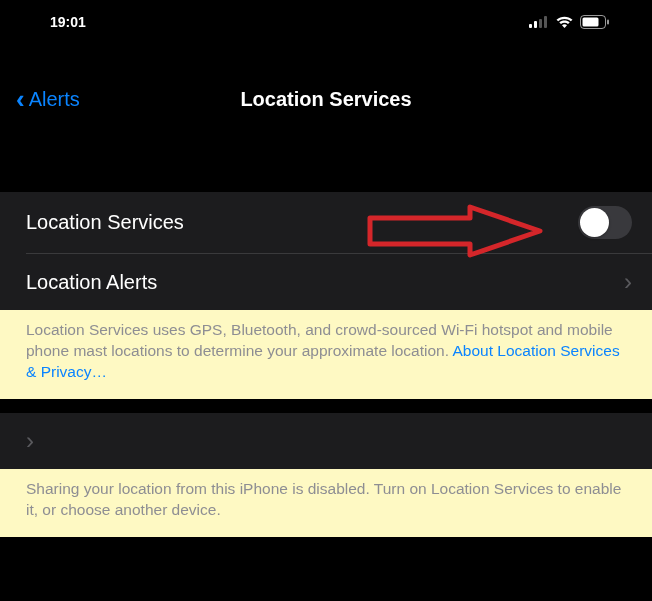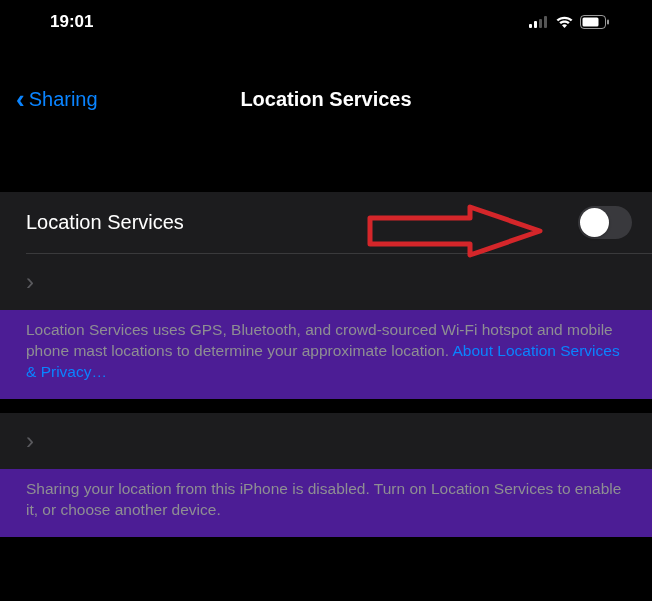--- a/index.html
+++ b/index.html
@@ -17,21 +17,21 @@
       overflow: hidden;
     }
     .status-bar {
       height: 44px;
       display: flex;
       justify-content: space-between;
       align-items: center;
       padding: 0 42px 0 50px;
     }
     .status-time {
-      font-size: 17px;
+      font-size: 14px;
       font-weight: 600;
     }
     .status-icons {
       display: flex;
       align-items: center;
       gap: 6px;
     }
     .nav-bar {
       height: 50px;
       display: flex;
@@ -105,21 +105,21 @@
     .chevron-right {
       color: #5a5a5e;
       font-size: 24px;
       font-weight: 400;
     }
     .footer-text {
       padding: 10px 26px 16px 26px;
       font-size: 15.5px;
       line-height: 1.35;
       color: #8e8e93;
-      background: #4c1d95;
+      background: #fef9c3;
     }
     .footer-link {
       color: #0a84ff;
     }
     .arrow-annotation {
       position: absolute;
       left: 362px;
       top: 204px;
       pointer-events: none;
     }
@@ -145,36 +145,37 @@
       <rect x="0.5" y="0.5" width="25" height="13" rx="3.5" fill="none" stroke="#fff" stroke-opacity="0.6" stroke-width="1"></rect>
       <rect x="2.5" y="2.5" width="16" height="9" rx="1.5" fill="#fff"></rect>
       <rect x="27" y="4.5" width="2" height="5" rx="1" fill="#fff" fill-opacity="0.6"></rect>
     </svg>
   </div>
 </div>
 
 <div class="nav-bar">
   <div class="back-button">
     <span class="back-chevron">‹</span>
-    <span>Sharing</span>
+    <span>Alerts</span>
   </div>
   <div class="nav-title">Location Services</div>
 </div>
 
 <div class="spacer"></div>
 
 <div class="cell-group" style="position:relative;">
   <div class="cell">
     <div class="cell-label">Location Services</div>
     <div class="toggle">
       <div class="toggle-knob"></div>
     </div>
   </div>
   <div class="divider"></div>
   <div class="cell">
+    <div class="cell-label">Location Alerts</div>
     <div class="chevron-right">›</div>
   </div>
 </div>
 
 <div class="footer-text">
   <span>Location Services uses GPS, Bluetooth, and crowd-sourced Wi-Fi hotspot and mobile phone mast locations to determine your approximate location. </span><span class="footer-link">About Location Services &amp; Privacy…</span>
 </div>
 
 <div style="height:14px;background:#000;"></div>
 

